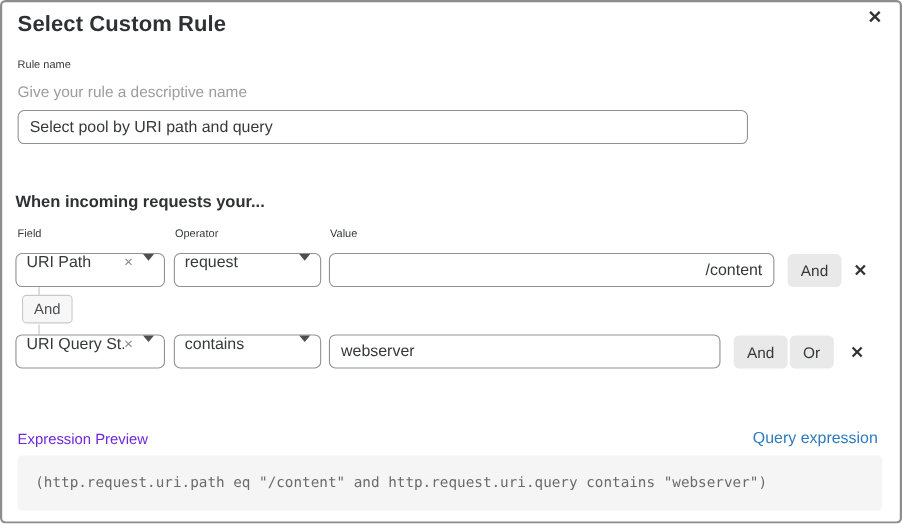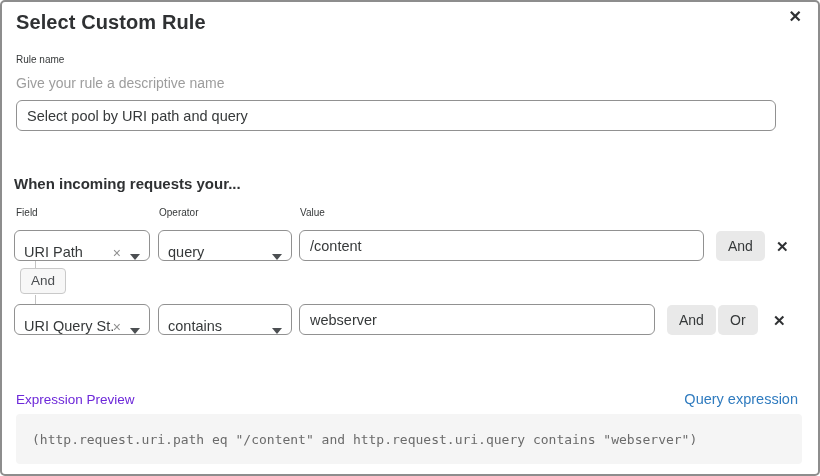--- a/index.html
+++ b/index.html
@@ -34,60 +34,60 @@
     height: 31px;
     border: 1px solid #919191;
     border-radius: 6px;
     background: #fff;
     font-family: "Liberation Sans", sans-serif;
     font-size: 14.5px;
     color: #36393a;
     padding: 0 10px;
     outline: none;
   }
-  #rule-name-input { left: 14px; top: 98px; width: 760px; }
+  #rule-name-input { left: 14px; top: 98px; width: 664px; }
 
   .section-heading {
     position: absolute; left: 12px; top: 173px;
     font-size: 15px; font-weight: 700; color: #2f3133;
   }
 
   .col-label { top: 205px; }
   .col-field    { left: 14px; }
   .col-operator { left: 157px; }
   .col-value    { left: 298px; }
 
   .select-box {
     position: absolute;
     height: 31px;
     border: 1px solid #919191;
     border-radius: 6px;
     background: #fff;
-    display: flex; align-items: flex-end;
+    display: flex; align-items: flex-start;
     padding: 0 9px;
     font-size: 14.5px; color: #36393a;
     cursor: pointer;
   }
   .select-box .grow { flex: 1 1 auto; white-space: nowrap; overflow: hidden; }
   .clear-x {
     font-size: 14px; color: #8f8f8f; margin-right: 9px; line-height: 1;
     cursor: pointer;
   }
   .caret {
     width: 0; height: 0;
     border-left: 5px solid transparent;
     border-right: 5px solid transparent;
     border-top: 6px solid #4c4f52;
   }
 
   .row1 { top: 228px; }
   .row2 { top: 302px; }
   .sel-field    { left: 12px;  width: 136px; }
   .sel-operator { left: 156px; width: 134px; }
-  .val-input-1  { left: 297px; top: 228px; width: 405px; }
+  .val-input-1  { left: 297px; top: 228px; width: 405px; text-align: right; }
   .val-input-2  { left: 297px; top: 302px; width: 356px; }
 
   .mini-btn {
     position: absolute;
     height: 30px;
     background: #e9e9e9;
     border: none; border-radius: 5px;
     font-family: "Liberation Sans", sans-serif;
     font-size: 14px; color: #36393a;
     cursor: pointer;
@@ -160,21 +160,21 @@
   <div class="field-label col-label col-field">Field</div>
   <div class="field-label col-label col-operator">Operator</div>
   <div class="field-label col-label col-value">Value</div>
 
   <div class="select-box row1 sel-field">
     <span class="grow">URI Path</span>
     <span class="clear-x">×</span>
     <span class="caret"></span>
   </div>
   <div class="select-box row1 sel-operator">
-    <span class="grow">query</span>
+    <span class="grow">request</span>
     <span class="caret"></span>
   </div>
   <input class="text-input val-input-1" type="text" value="/content" style="">
   <button class="mini-btn btn-and-1">And</button>
   <div class="row-delete del-1">✕</div>
 
   <div class="conn-line conn-line-top"></div>
   <div class="conn-badge">And</div>
   <div class="conn-line conn-line-bottom"></div>
 

